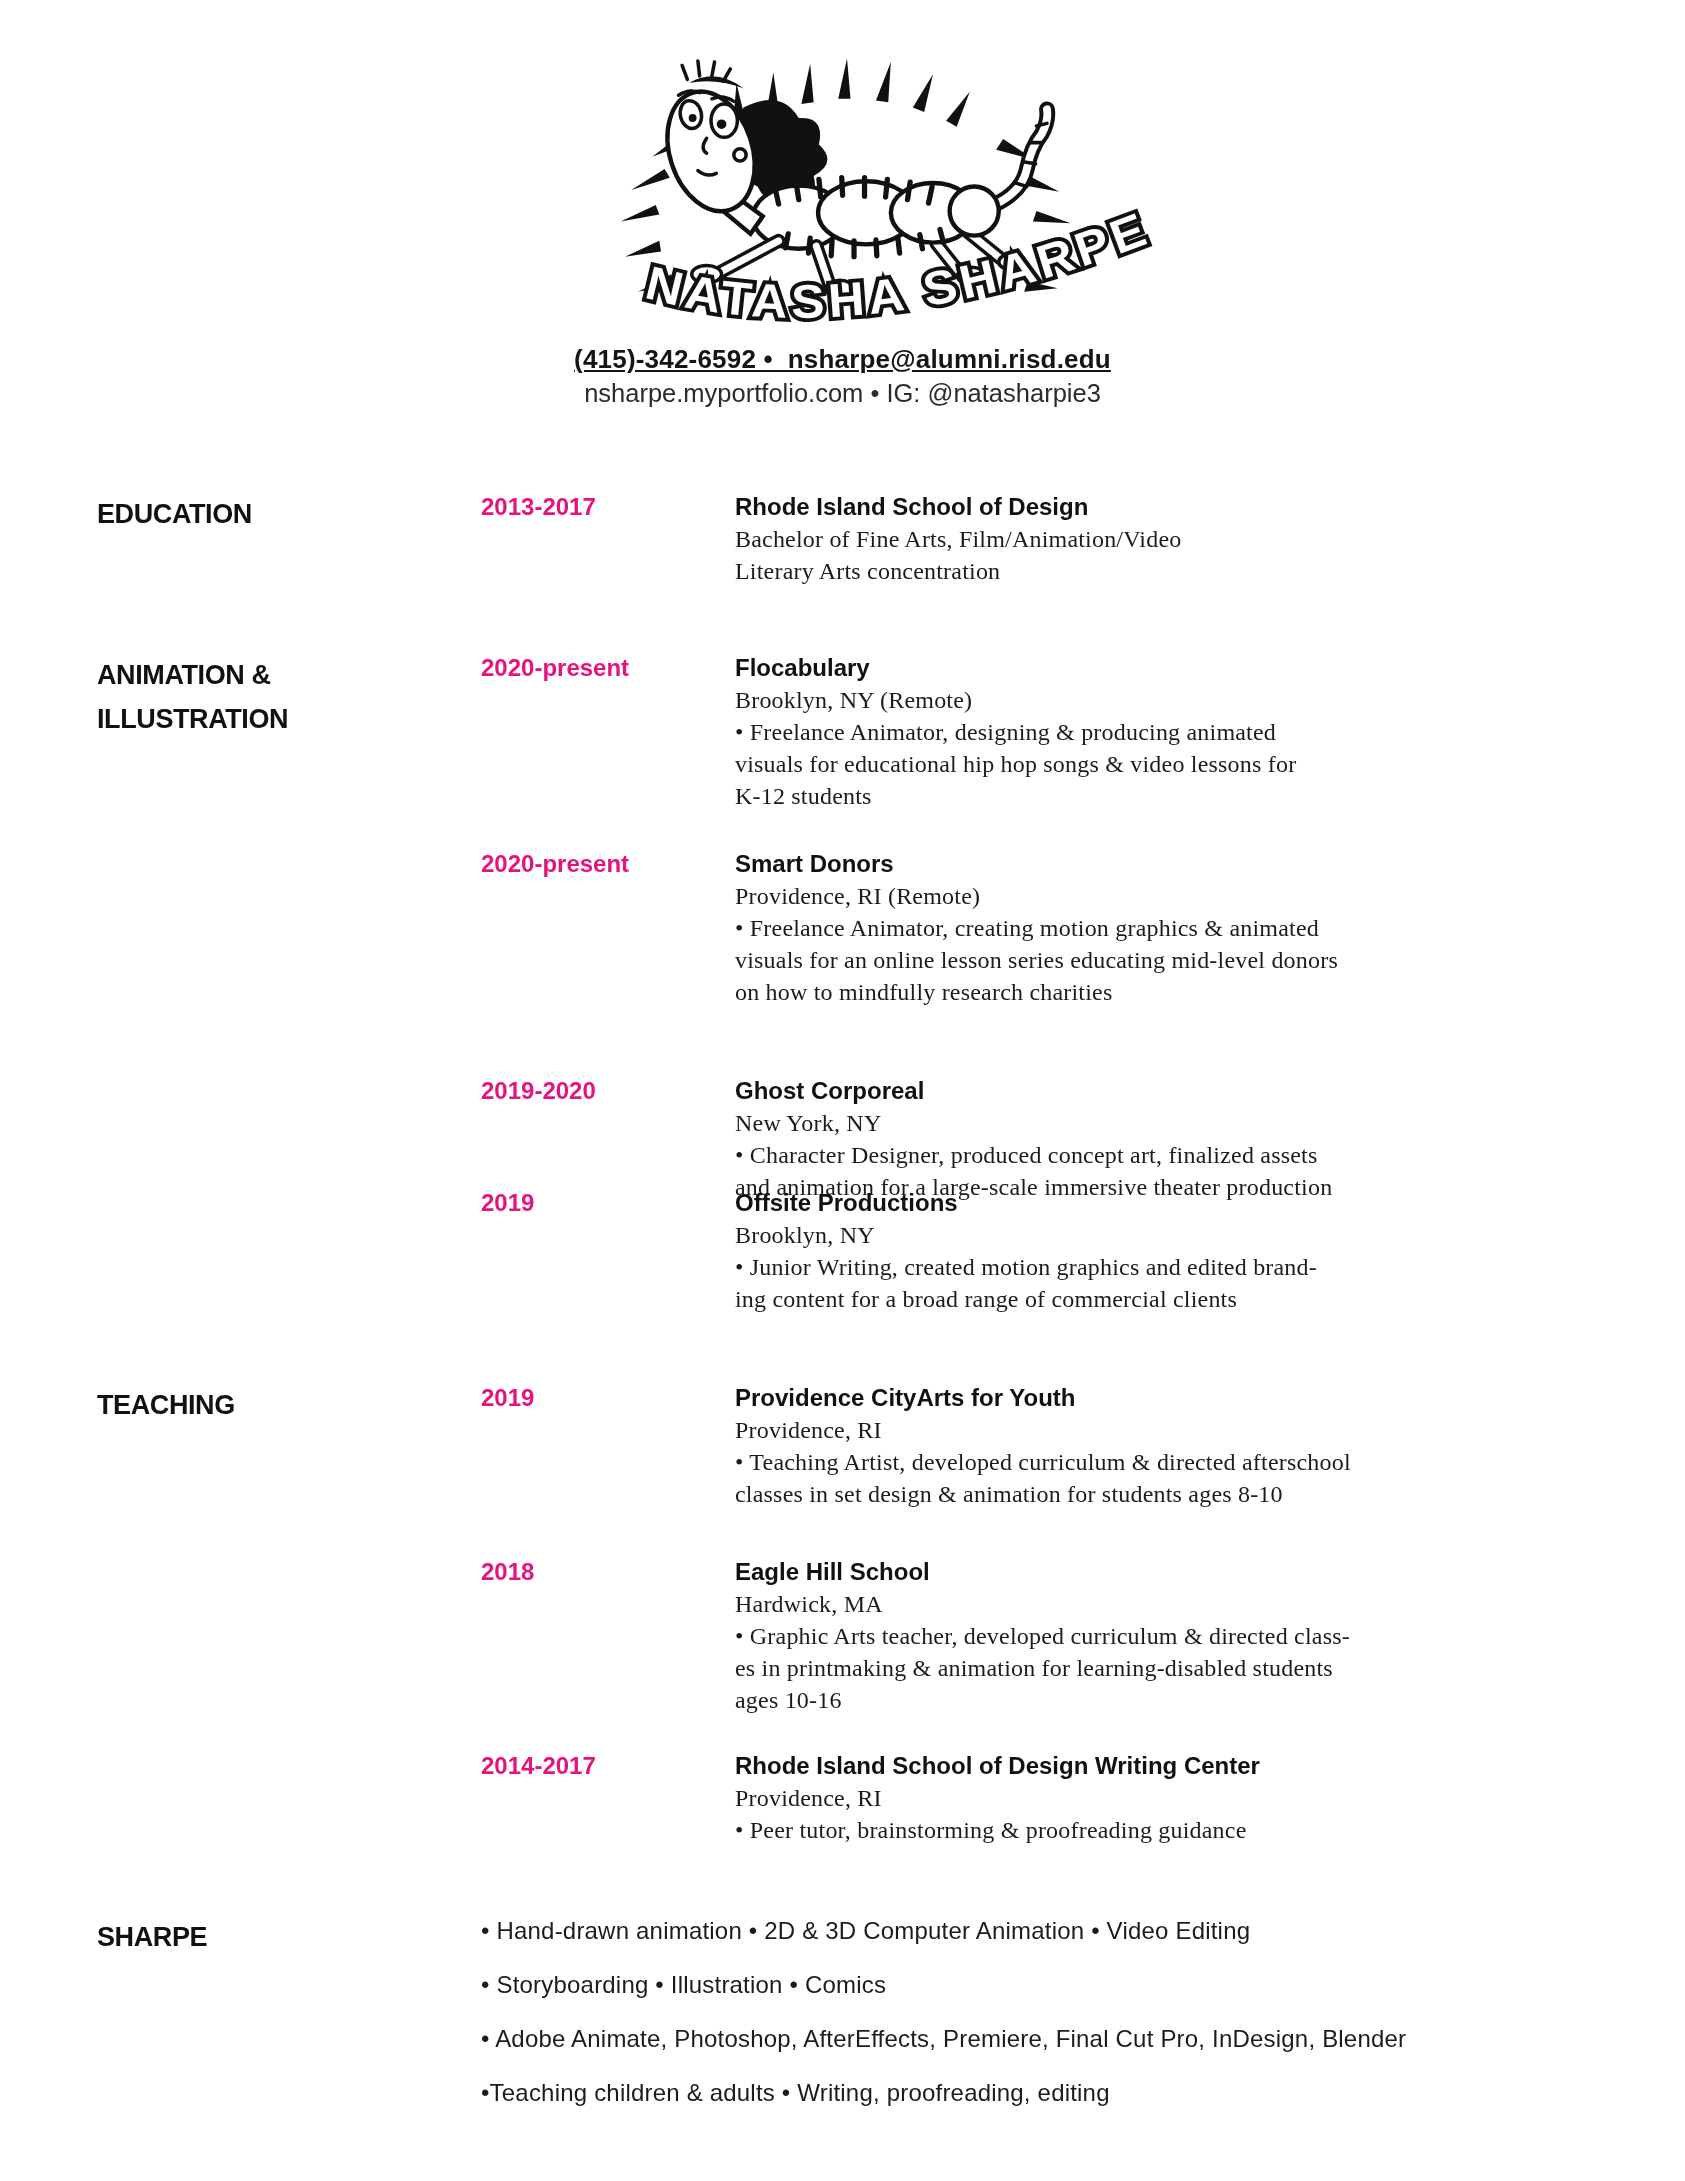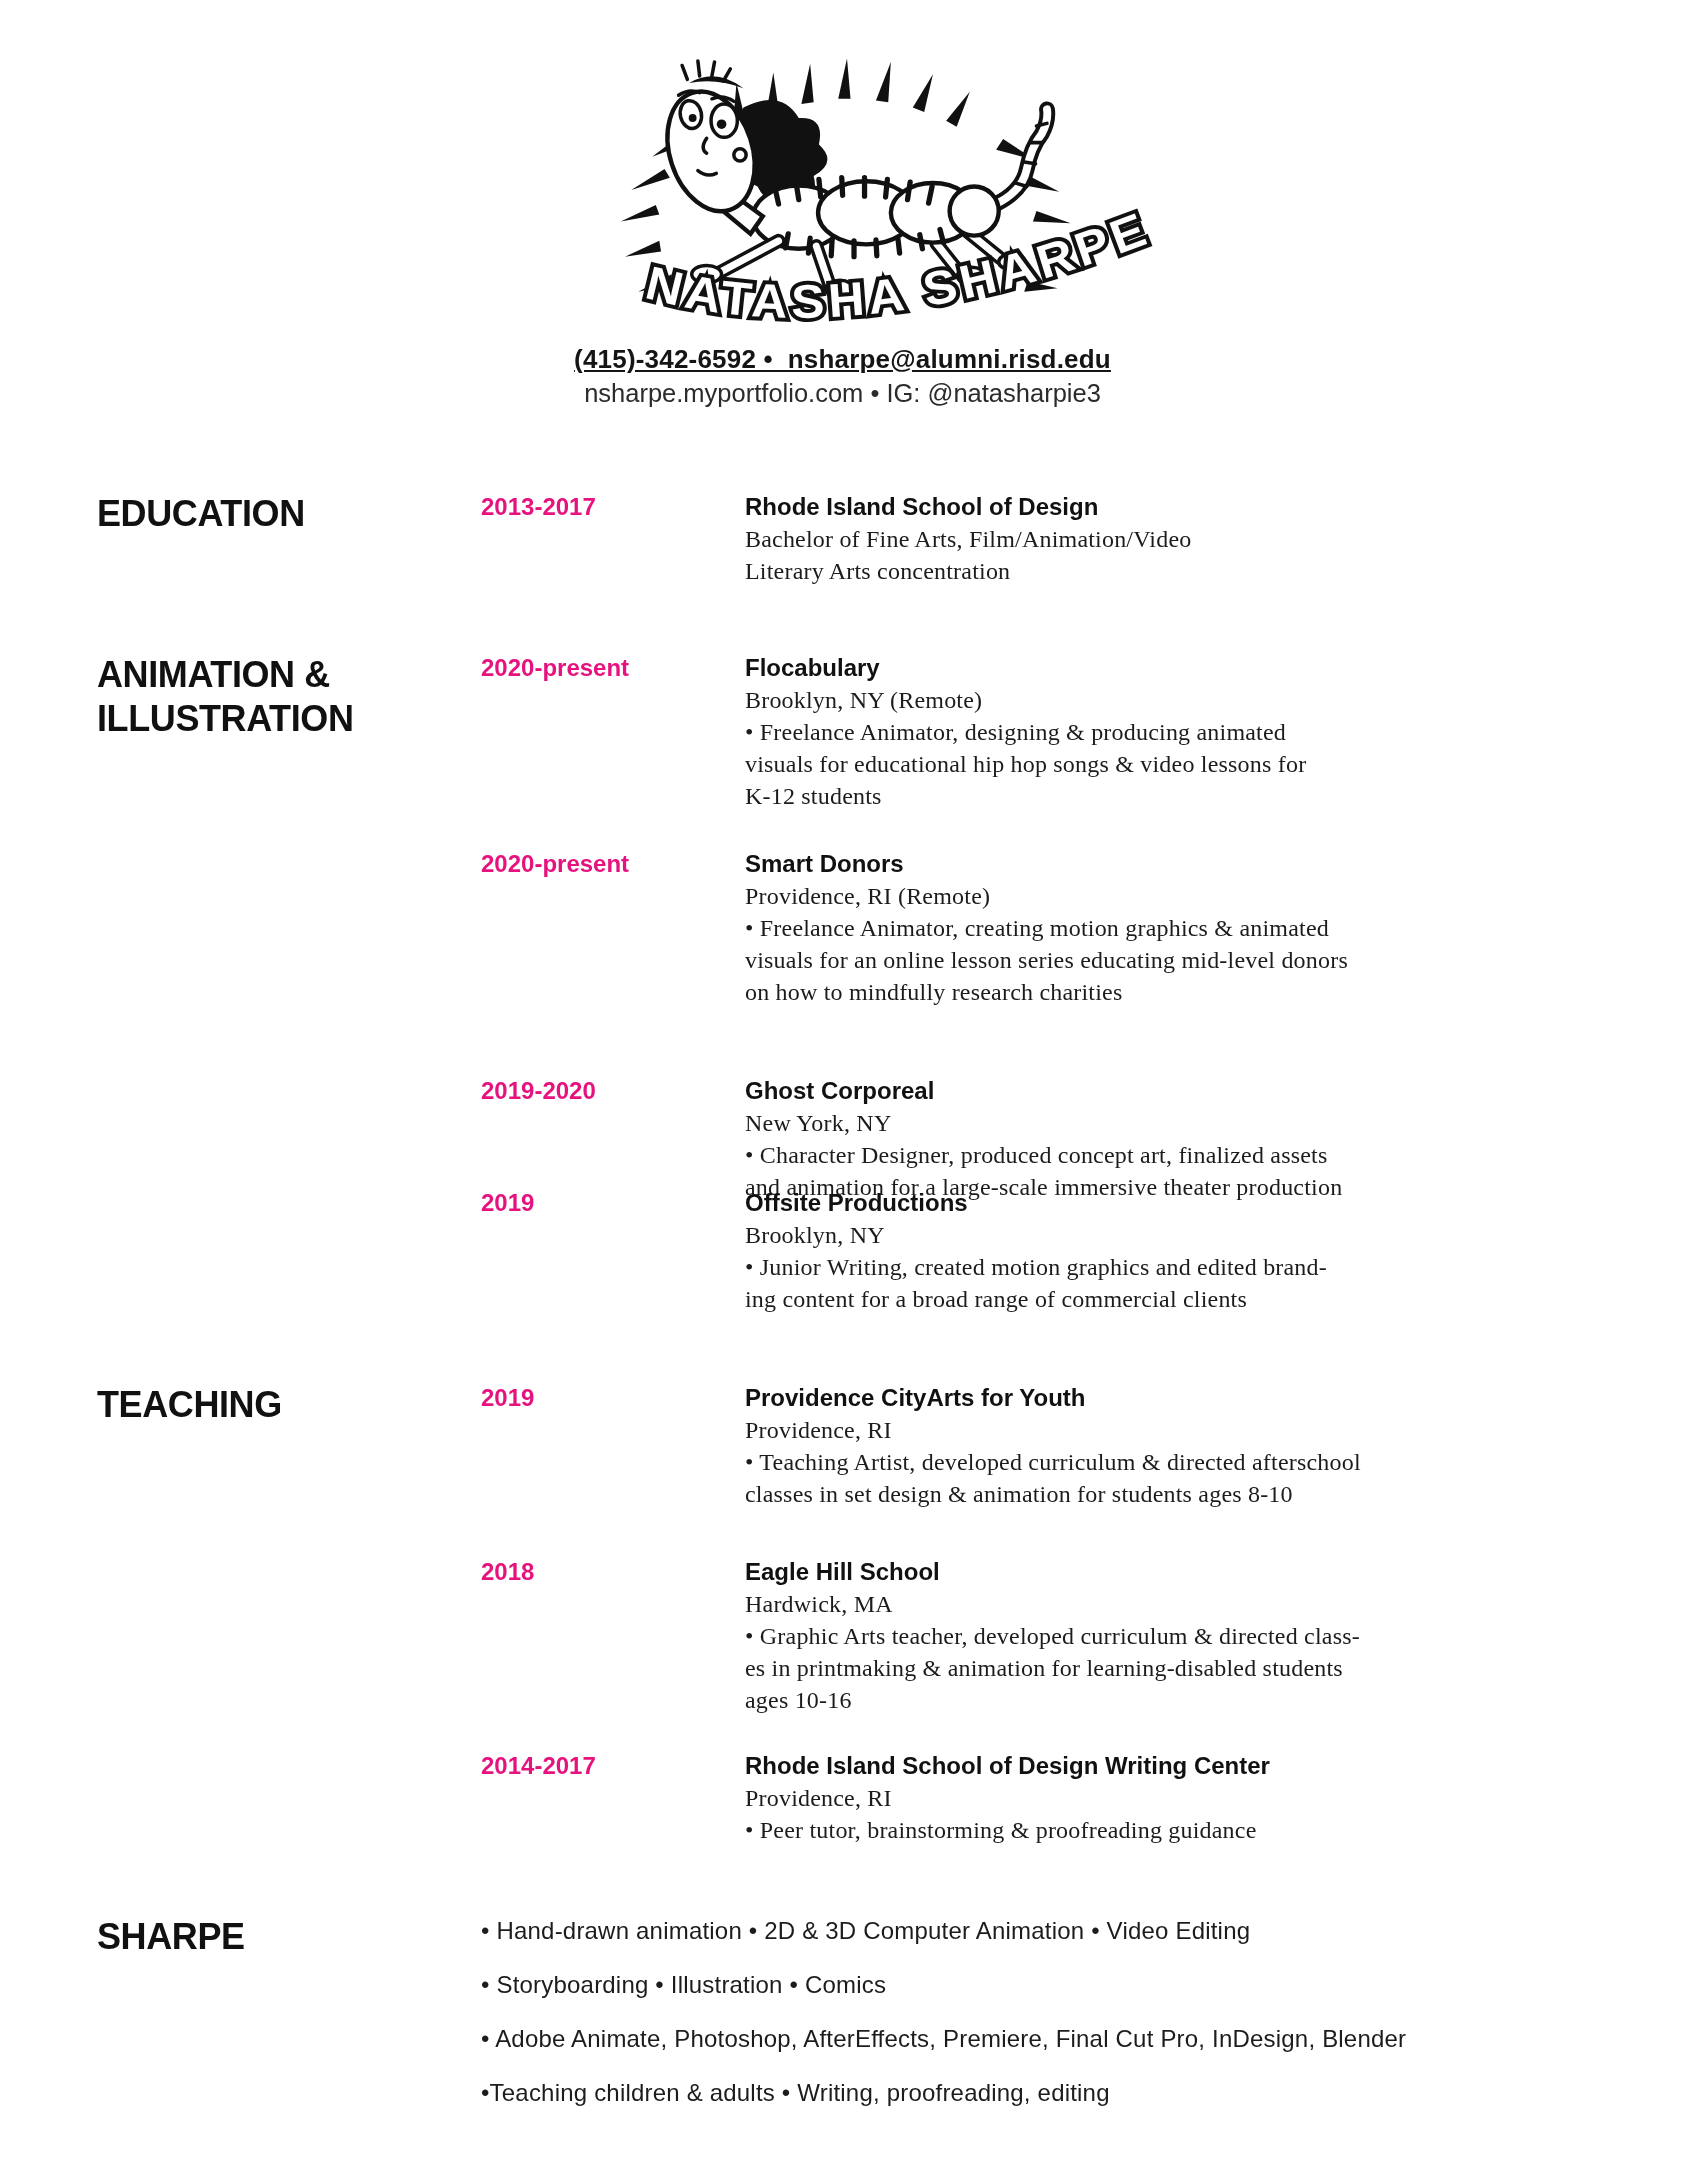--- a/index.html
+++ b/index.html
@@ -7,25 +7,25 @@
     position:relative; width:1685px; height:2181px; background:#ffffff;
     font-family:"Liberation Sans", sans-serif; color:#151515; overflow:hidden;
   }
   
   .logo-wrap { position:absolute; left:540px; top:37px; width:614px; height:313px; }
   .contact { position:absolute; left:0; right:0; text-align:center; white-space:pre-wrap; }
   .contact-1 { top:344px; font-size:26px; font-weight:700; letter-spacing:0.2px;text-decoration:underline; }
   .contact-2 { top:379px; font-size:25.5px; font-weight:400; color:#2b2b2b; }
   
   .section-heading {
-    position:absolute; left:97px; font-size:36px; font-weight:700;
+    position:absolute; left:97px; font-size:27px; font-weight:700;
     letter-spacing:-0.4px; line-height:44px; white-space:pre-line; color:#111;
   }
   
-  .entry { position:absolute; left:481px; display:grid; grid-template-columns:254px 801px;gap:10px; }
+  .entry { position:absolute; left:481px; display:grid; grid-template-columns:254px 801px; }
   .entry-date { font-size:24px; font-weight:700; color:#e6137f; line-height:32px; }
   .entry-title { font-size:24px; font-weight:700; line-height:32px; white-space:pre-line; color:#111; }
   .entry-details { font-size:24px; font-weight:400; line-height:32px; white-space:pre-line; color:#1c1c1c; letter-spacing:0.2px;font-family:Liberation Serif, serif; }
   
   .skills-list { position:absolute; left:481px; top:1915px; width:1124px; }
   .skill-line { font-size:24px; font-weight:400; line-height:32px; margin-bottom:22px; color:#1c1c1c; letter-spacing:0.2px; }
   
   .ink { stroke:#111; fill:none; stroke-linecap:round; }
 </style>
 </head>

